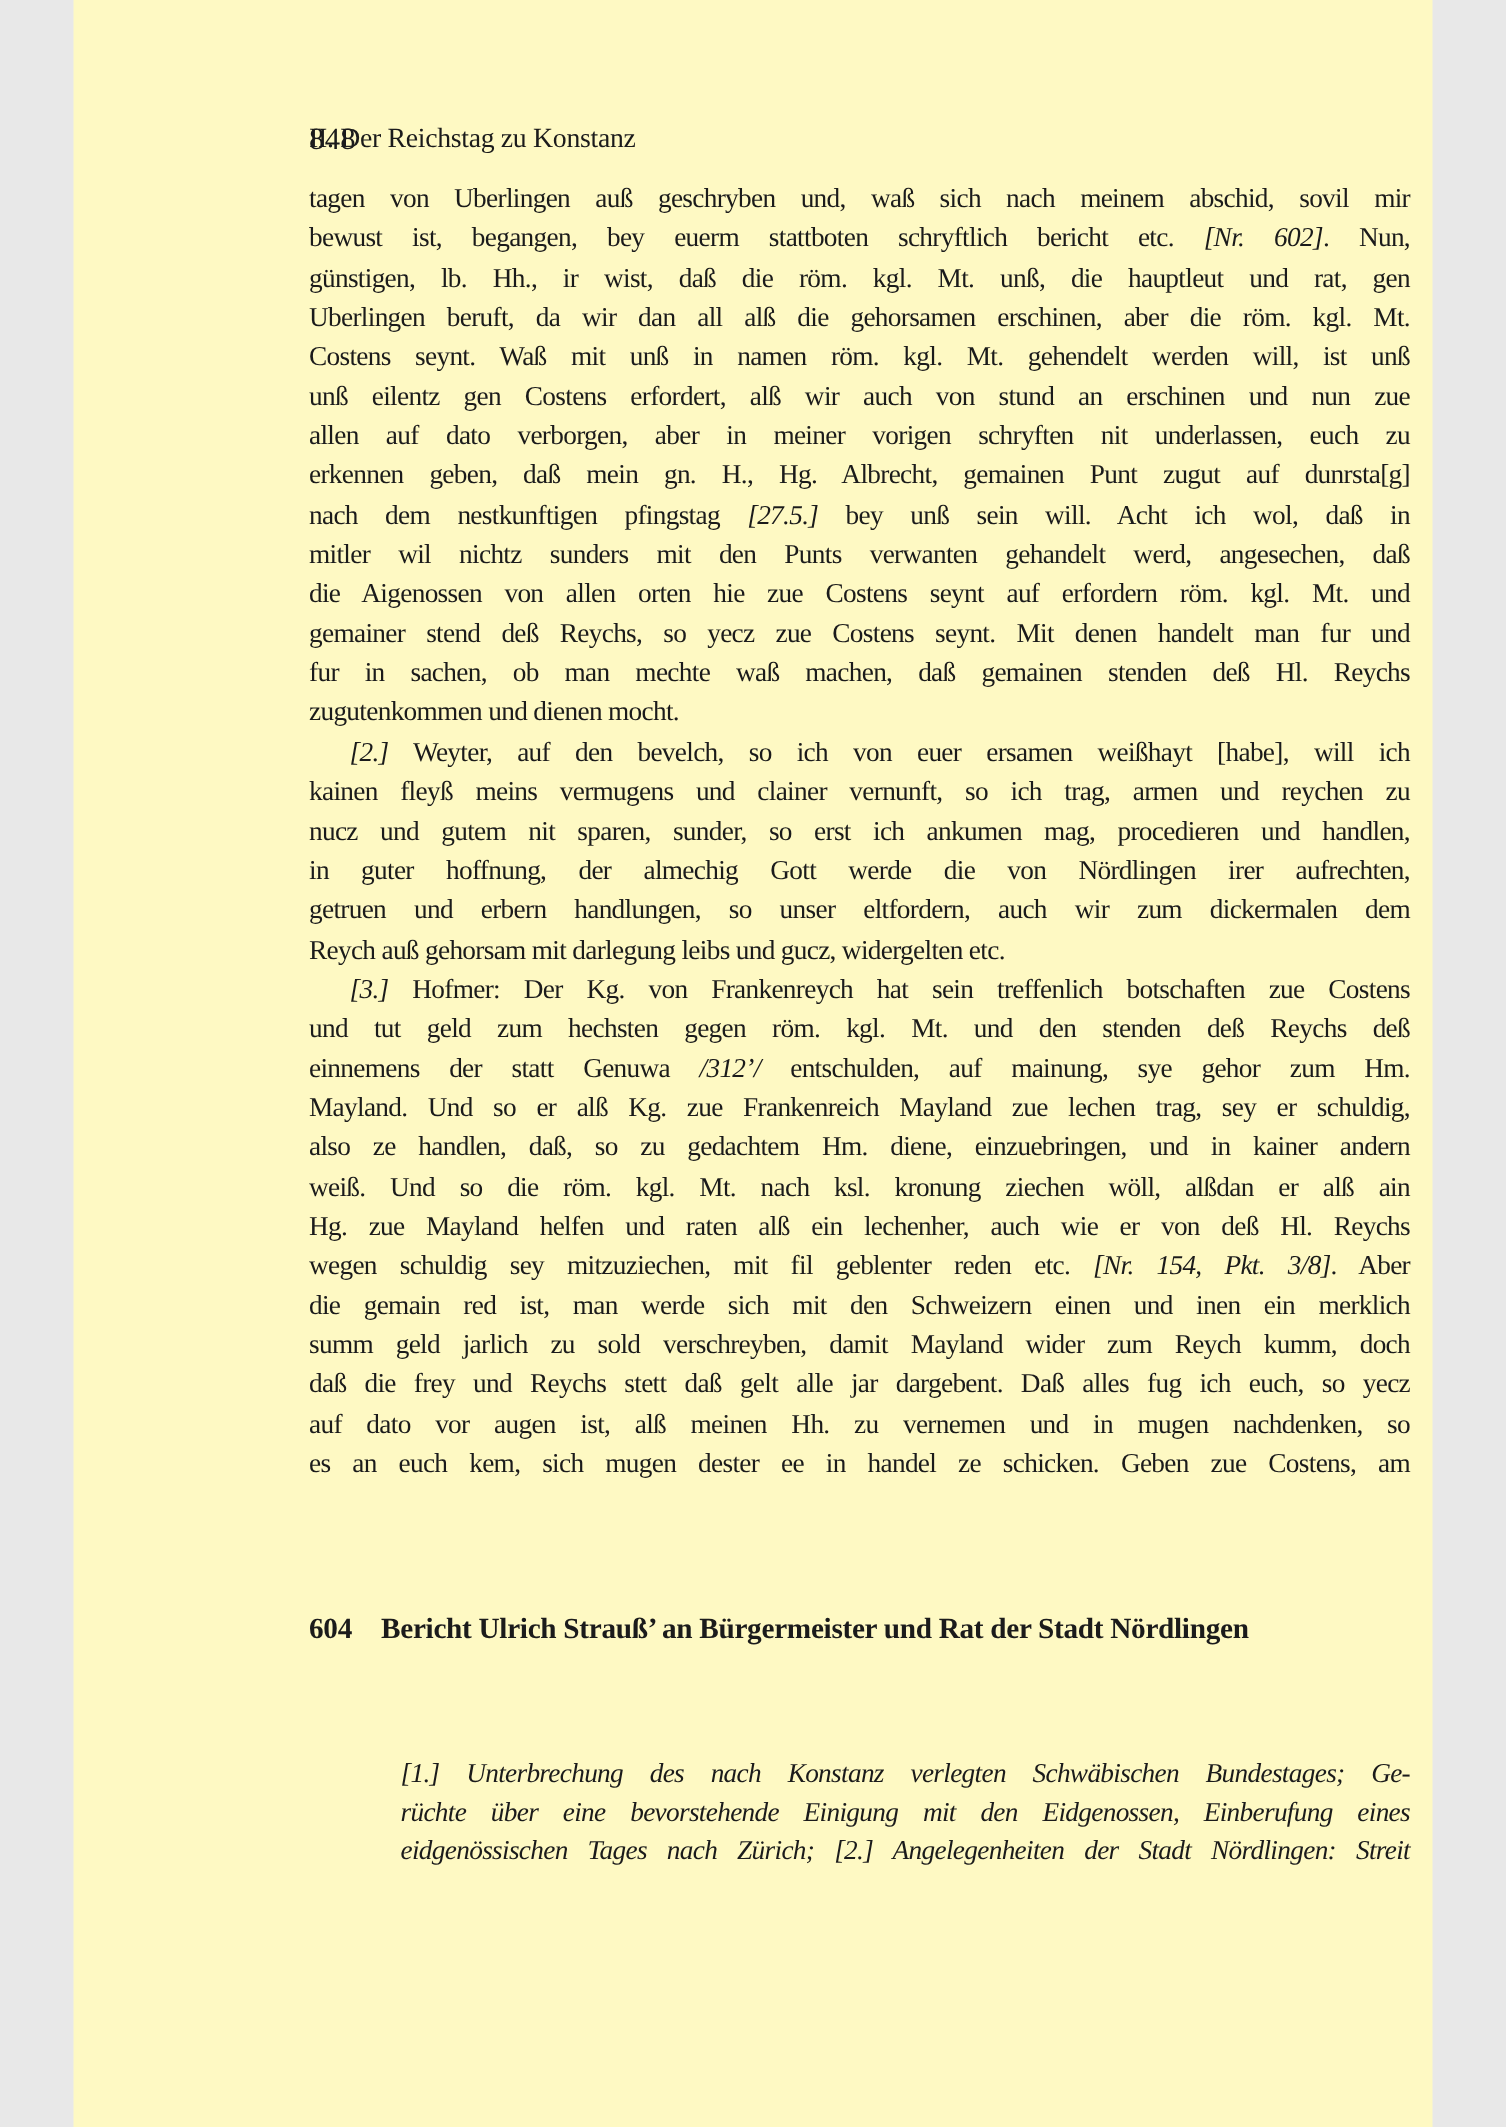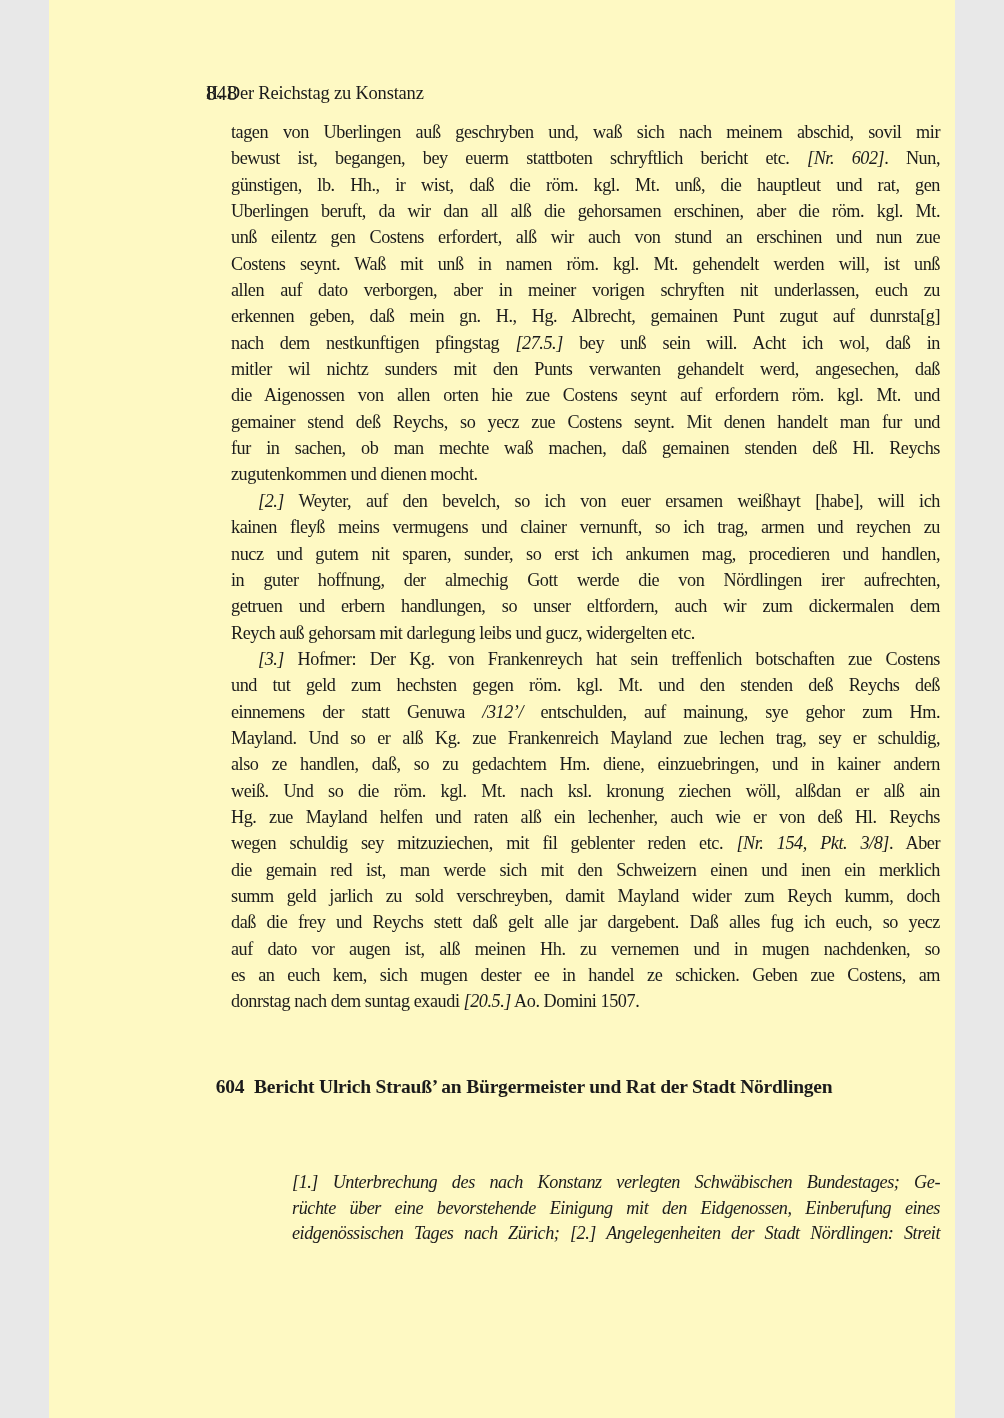--- a/index.html
+++ b/index.html
@@ -48,21 +48,20 @@
     top: 119px;
     width: 734px;
     font-size: 18.2px;
     line-height: 26.35px;
     letter-spacing: -0.45px;
   }
   .tline {
     text-align: justify;
     text-align-last: justify;
     white-space: nowrap;
-    margin-left: 25px;
   }
   .tline.last {
     text-align-last: left;
   }
   .tline.ind {
     padding-left: 27px;
     font-family: Liberation Serif, serif;
   }
   .it {
     font-style: italic;
@@ -80,21 +79,20 @@
     width: 734px;
     line-height: 26px;
     font-size: 19.5px;
     font-weight: bold;
     letter-spacing: -0.2px;
     white-space: nowrap;
   }
   .secnum {
     display: inline-block;
     width: 48px;
-    text-align: center;
   }
 
   
   .summary {
     position: absolute;
     left: 218px;
     top: 1170px;
     width: 673px;
     font-size: 18.2px;
     line-height: 25.7px;
@@ -111,22 +109,22 @@
     <span class="pagenum">848</span>
     <span class="runtitle">II. Der Reichstag zu Konstanz</span>
   </header>
 
   <section class="bodytext">
     <div class="para">
         <div class="tline"><span>tagen von Uberlingen auß geschryben und, waß sich nach meinem abschid, sovil mir</span></div>
         <div class="tline"><span>bewust ist, begangen, bey euerm stattboten schryftlich bericht etc. </span><span class="it">[Nr. 602]</span><span>. Nun,</span></div>
         <div class="tline"><span>günstigen, lb. Hh., ir wist, daß die röm. kgl. Mt. unß, die hauptleut und rat, gen</span></div>
         <div class="tline"><span>Uberlingen beruft, da wir dan all alß die gehorsamen erschinen, aber die röm. kgl. Mt.</span></div>
+        <div class="tline"><span>Costens seynt. Waß mit unß in namen röm. kgl. Mt. gehendelt werden will, ist unß</span></div>
         <div class="tline"><span>unß eilentz gen Costens erfordert, alß wir auch von stund an erschinen und nun zue</span></div>
-        <div class="tline"><span>Costens seynt. Waß mit unß in namen röm. kgl. Mt. gehendelt werden will, ist unß</span></div>
         <div class="tline"><span>allen auf dato verborgen, aber in meiner vorigen schryften nit underlassen, euch zu</span></div>
         <div class="tline"><span>erkennen geben, daß mein gn. H., Hg. Albrecht, gemainen Punt zugut auf dunrsta[g]</span></div>
         <div class="tline"><span>nach dem nestkunftigen pfingstag </span><span class="it">[27.5.]</span><span> bey unß sein will. Acht ich wol, daß in</span></div>
         <div class="tline"><span>mitler wil nichtz sunders mit den Punts verwanten gehandelt werd, angesechen, daß</span></div>
         <div class="tline"><span>die Aigenossen von allen orten hie zue Costens seynt auf erfordern röm. kgl. Mt. und</span></div>
         <div class="tline"><span>gemainer stend deß Reychs, so yecz zue Costens seynt. Mit denen handelt man fur und</span></div>
         <div class="tline"><span>fur in sachen, ob man mechte waß machen, daß gemainen stenden deß Hl. Reychs</span></div>
         <div class="tline last"><span>zugutenkommen und dienen mocht.</span></div>
       </div>
     <div class="para">
@@ -144,21 +142,20 @@
         <div class="tline"><span>Mayland. Und so er alß Kg. zue Frankenreich Mayland zue lechen trag, sey er schuldig,</span></div>
         <div class="tline"><span>also ze handlen, daß, so zu gedachtem Hm. diene, einzuebringen, und in kainer andern</span></div>
         <div class="tline"><span>weiß. Und so die röm. kgl. Mt. nach ksl. kronung ziechen wöll, alßdan er alß ain</span></div>
         <div class="tline"><span>Hg. zue Mayland helfen und raten alß ein lechenher, auch wie er von deß Hl. Reychs</span></div>
         <div class="tline"><span>wegen schuldig sey mitzuziechen, mit fil geblenter reden etc. </span><span class="it">[Nr. 154, Pkt. 3/8]</span><span>. Aber</span></div>
         <div class="tline"><span>die gemain red ist, man werde sich mit den Schweizern einen und inen ein merklich</span></div>
         <div class="tline"><span>summ geld jarlich zu sold verschreyben, damit Mayland wider zum Reych kumm, doch</span></div>
         <div class="tline"><span>daß die frey und Reychs stett daß gelt alle jar dargebent. Daß alles fug ich euch, so yecz</span></div>
         <div class="tline"><span>auf dato vor augen ist, alß meinen Hh. zu vernemen und in mugen nachdenken, so</span></div>
         <div class="tline"><span>es an euch kem, sich mugen dester ee in handel ze schicken. Geben zue Costens, am</span></div>
-        <div class="tline last"><span>donrstag nach dem suntag exaudi </span><span class="it">[20.5.]</span><span> Ao. Domini 1507.</span></div>
       </div>
   </section>
 
   <section class="sechead">
     <span class="secnum">604</span><span class="sectitle">Bericht Ulrich Strauß’ an Bürgermeister und Rat der Stadt Nördlingen</span>
   </section>
 
   <section class="summary">
       <div class="tline"><span>[1.] Unterbrechung des nach Konstanz verlegten Schwäbischen Bundestages; Ge-</span></div>
       <div class="tline"><span>rüchte über eine bevorstehende Einigung mit den Eidgenossen, Einberufung eines</span></div>

